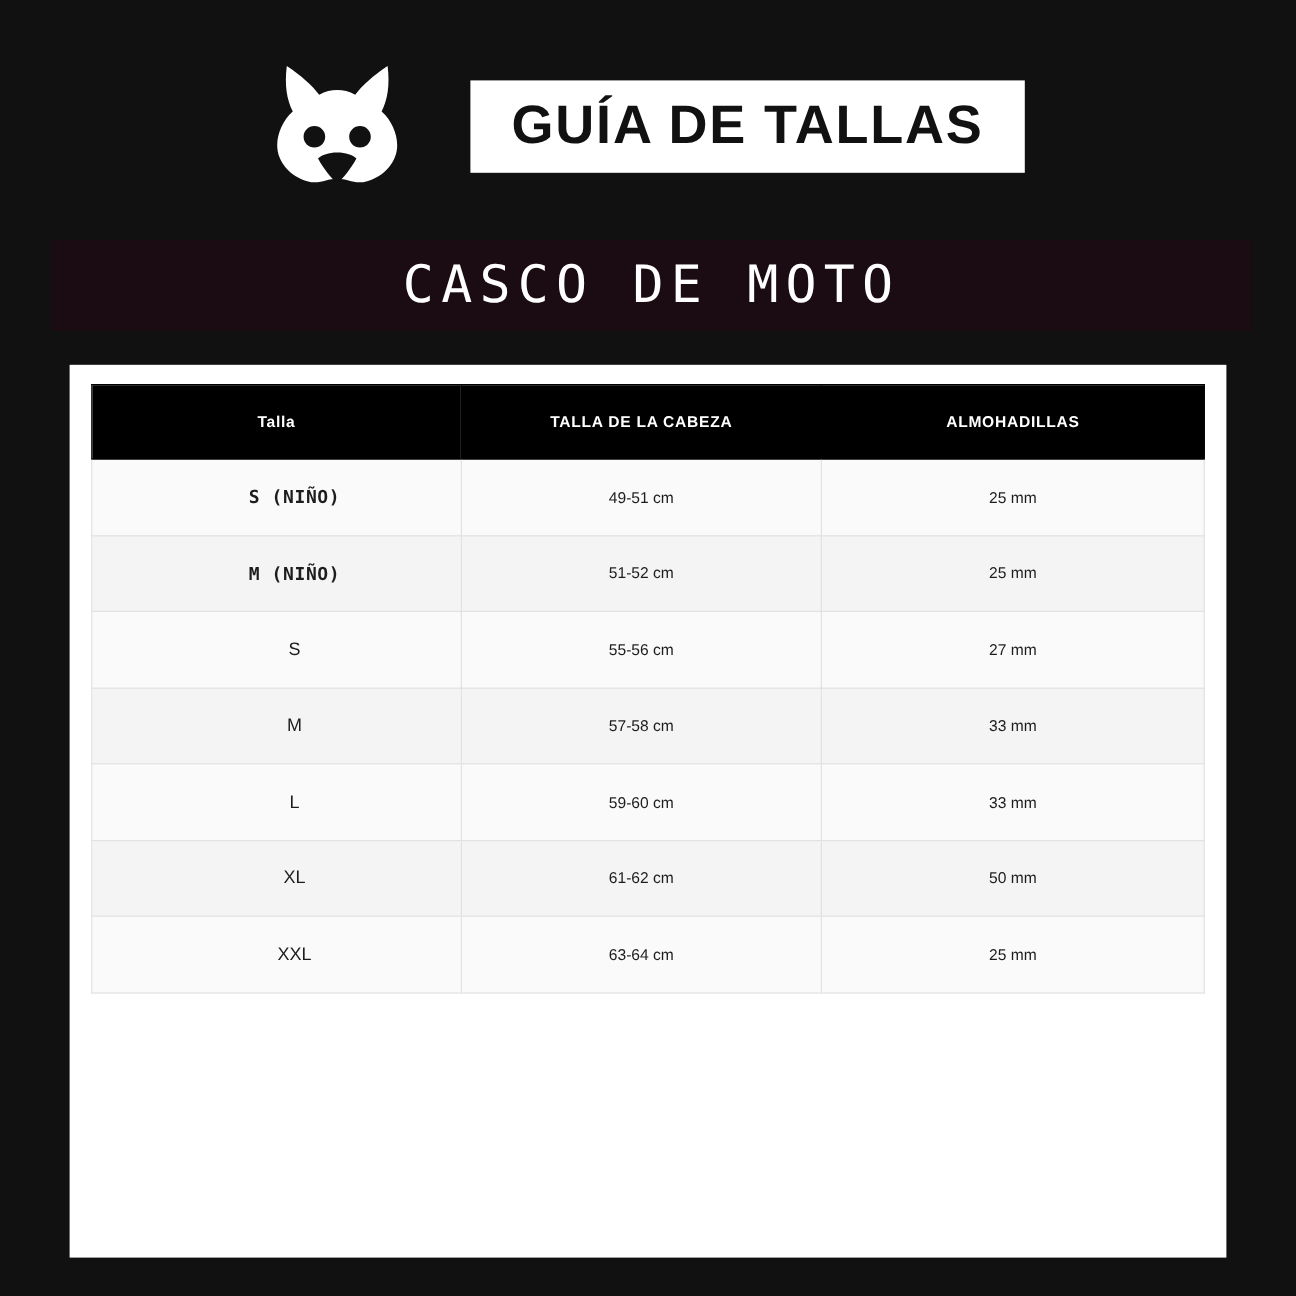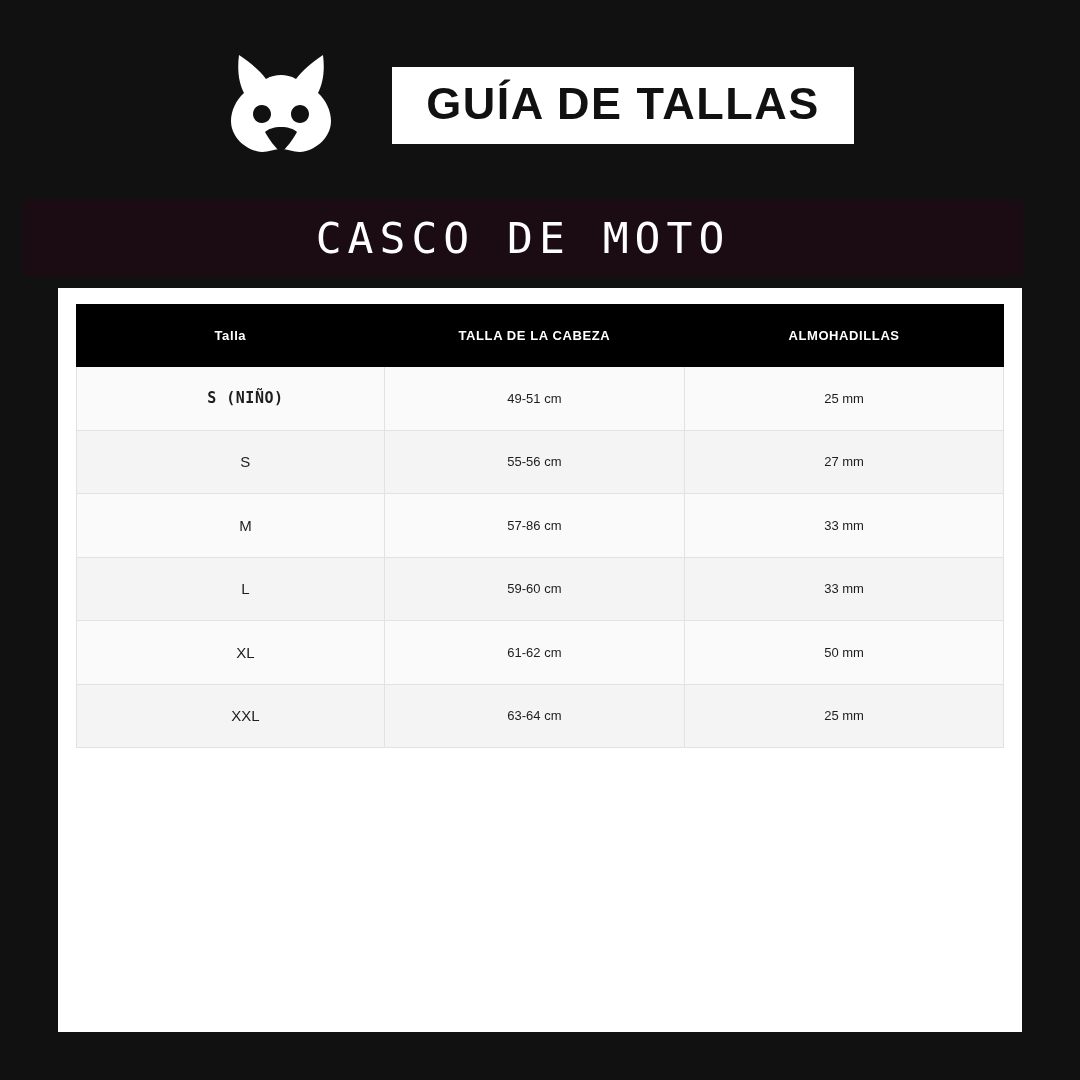--- a/index.html
+++ b/index.html
@@ -47,40 +47,40 @@
     font-weight: bold;
     letter-spacing: 1.5px;
     line-height: 1;
     font-family: "Liberation Sans", sans-serif;
   }
 
   
   .subtitle-band {
     position: absolute;
     top: 200px;
-    left: 23px;
+    left: 43px;
     width: 1000px;
     height: 76px;
     background: #1b0b12;
     display: flex;
     align-items: center;
     justify-content: center;
   }
   .subtitle-band .subtitle-text {
     color: #ffffff;
     font-size: 43px;
     font-family: "DejaVu Sans Mono", monospace;
     letter-spacing: 6px;
     line-height: 1;
   }
 
   
   .card {
     position: absolute;
-    top: 288px;
+    top: 304px;
     left: 58px;
     width: 964px;
     height: 744px;
     background: #ffffff;
     padding: 16px 18px;
   }
   table.size-table {
     width: 100%;
     border-collapse: collapse;
     table-layout: fixed;
@@ -153,27 +153,32 @@
           <th class="col-pads">ALMOHADILLAS</th>
         </tr>
       </thead>
       <tbody>
         <tr>
           <td class="size-cell kid">S (NIÑO)</td>
           <td>49-51 cm</td>
           <td>25 mm</td>
         </tr>
         <tr>
+          <td class="size-cell kid">M (NIÑO)</td>
+          <td>51-52 cm</td>
+          <td>25 mm</td>
+        </tr>
+        <tr>
           <td class="size-cell">S</td>
           <td>55-56 cm</td>
           <td>27 mm</td>
         </tr>
         <tr>
           <td class="size-cell">M</td>
-          <td>57-86 cm</td>
+          <td>57-58 cm</td>
           <td>33 mm</td>
         </tr>
         <tr>
           <td class="size-cell">L</td>
           <td>59-60 cm</td>
           <td>33 mm</td>
         </tr>
         <tr>
           <td class="size-cell">XL</td>
           <td>61-62 cm</td>

